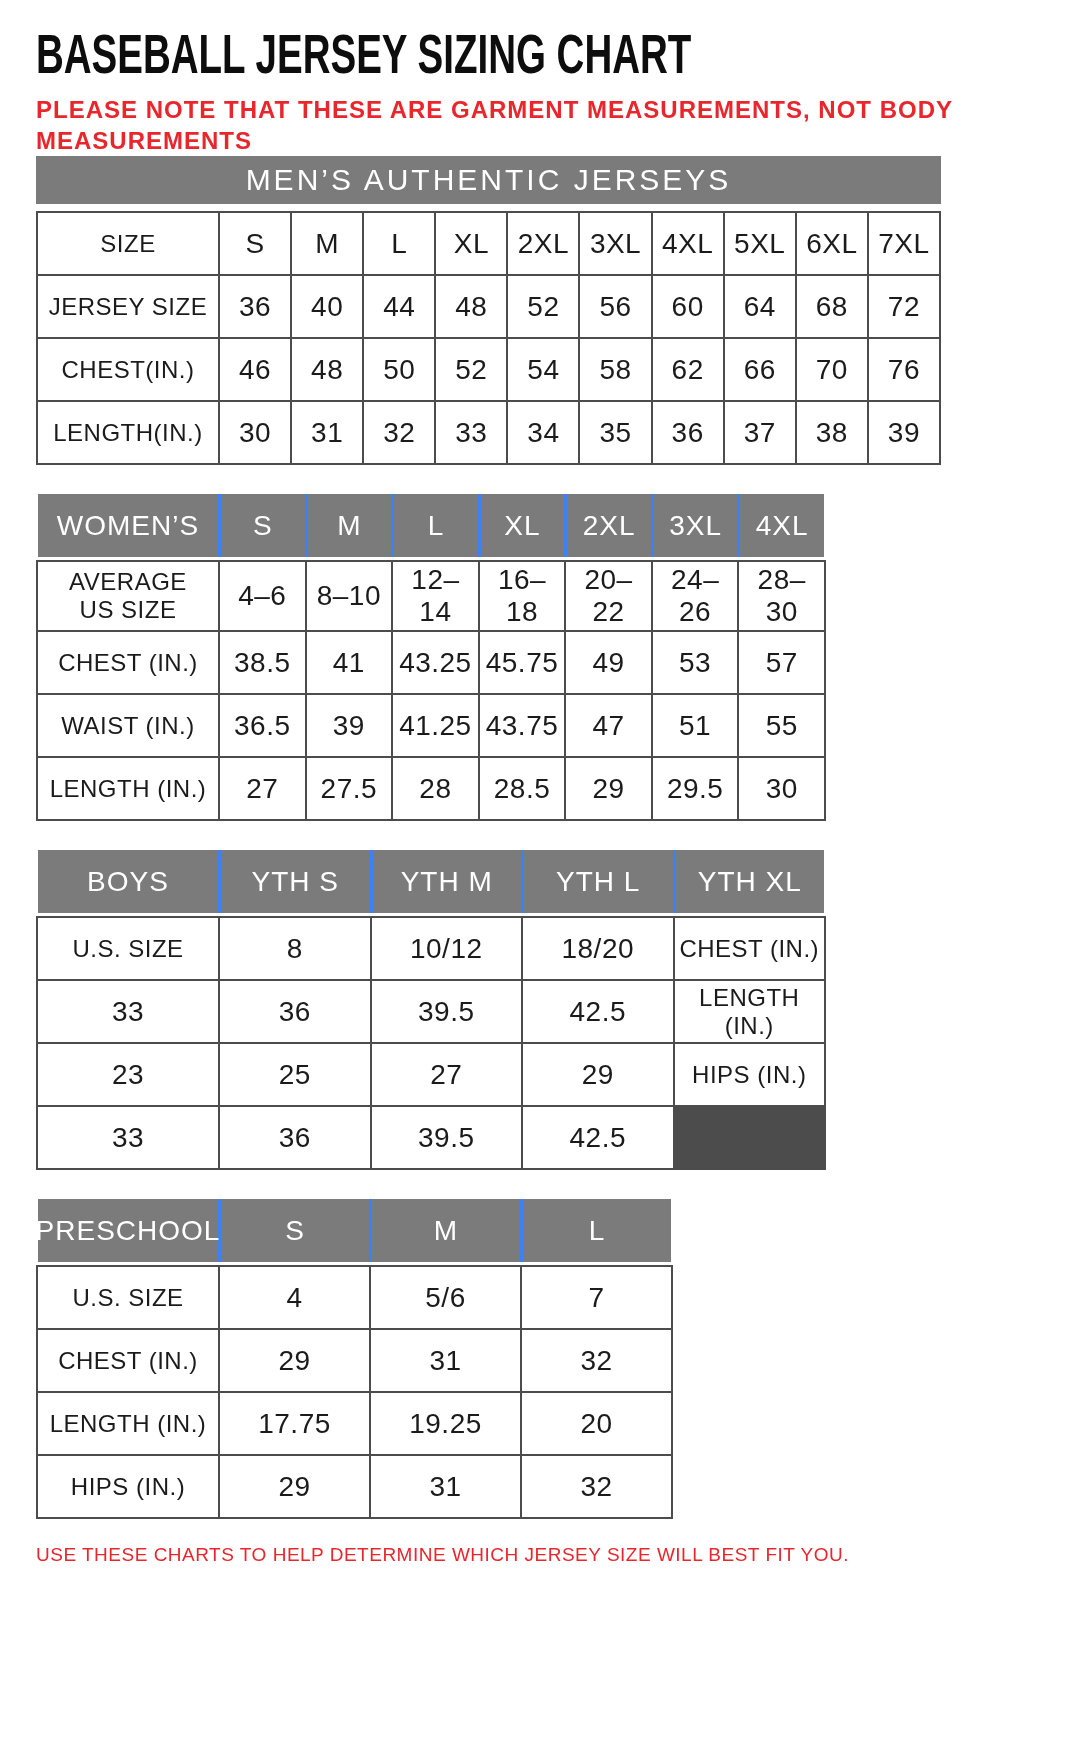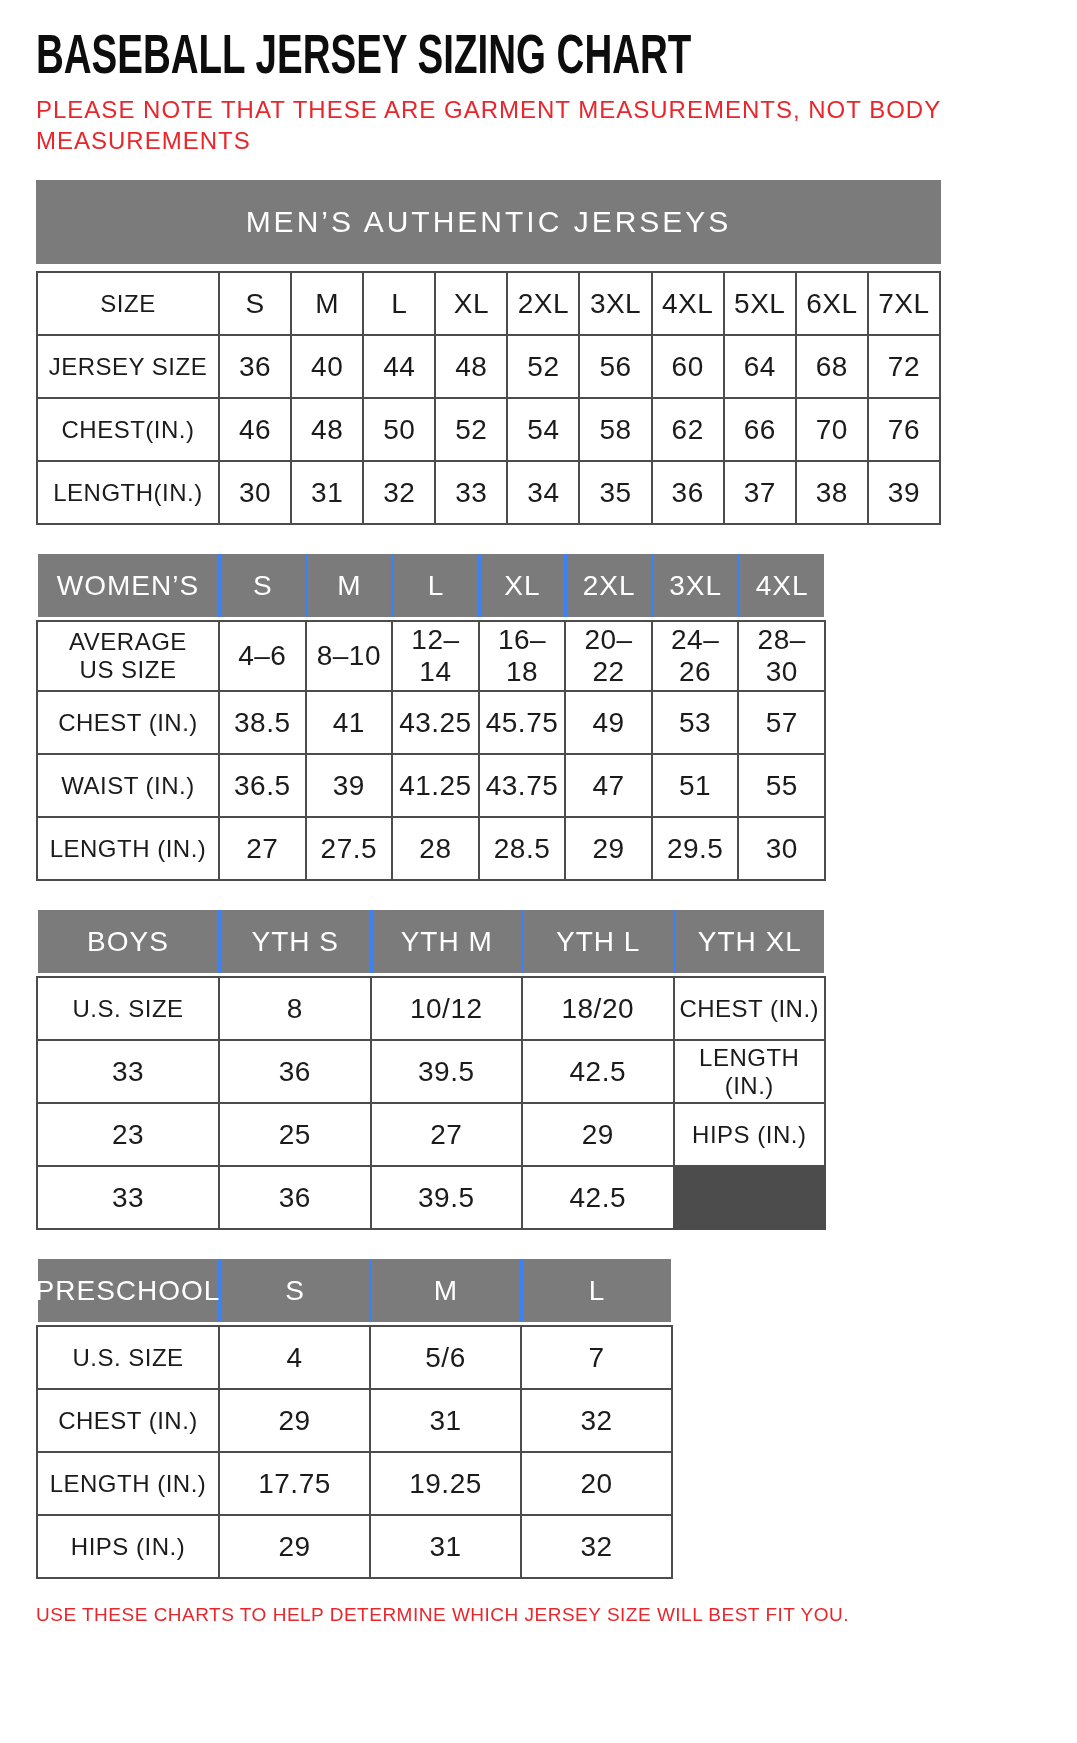--- a/index.html
+++ b/index.html
@@ -25,26 +25,25 @@
     transform-origin: left center;
     margin-bottom: 8px;
     letter-spacing: 0px;
   }
   .note {
     color: var(--red);
     font-size: 24px;
     line-height: 1.3;
     letter-spacing: 1px;
     max-width: 920px;
-    margin-bottom: 24px;
-    font-weight: 400;
+    font-weight: 700;
   }
   .tbl { margin-bottom: 29px; }
   .banner {
-    height: 84px;
+    height: 48px;
     background: var(--gray);
     color: #ffffff;
     display: flex;
     align-items: center;
     justify-content: center;
     font-size: 30px;
     letter-spacing: 3px;
     margin-bottom: 7px;
   }
   .thead {

